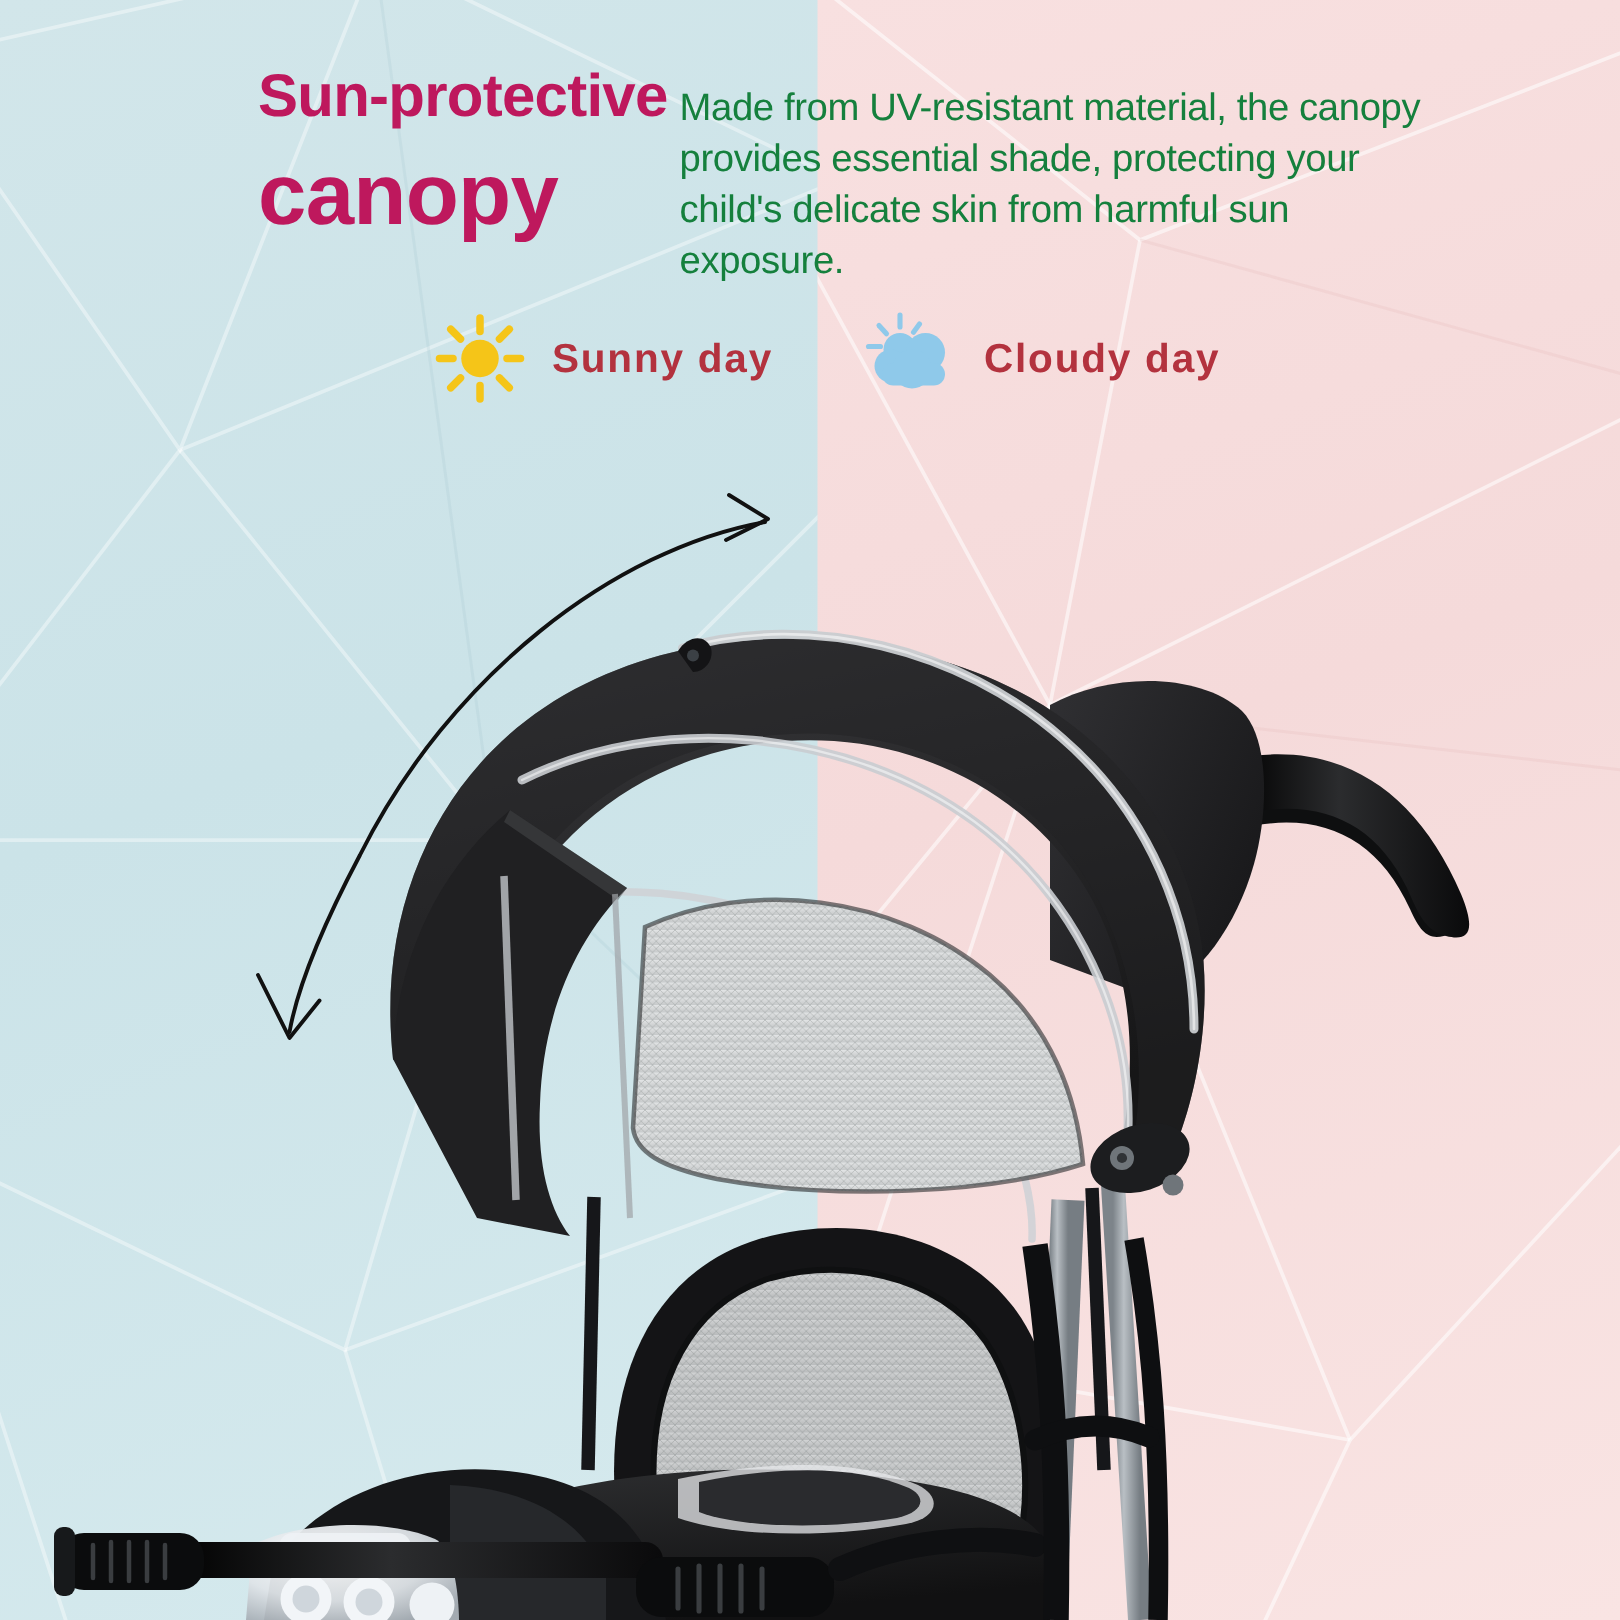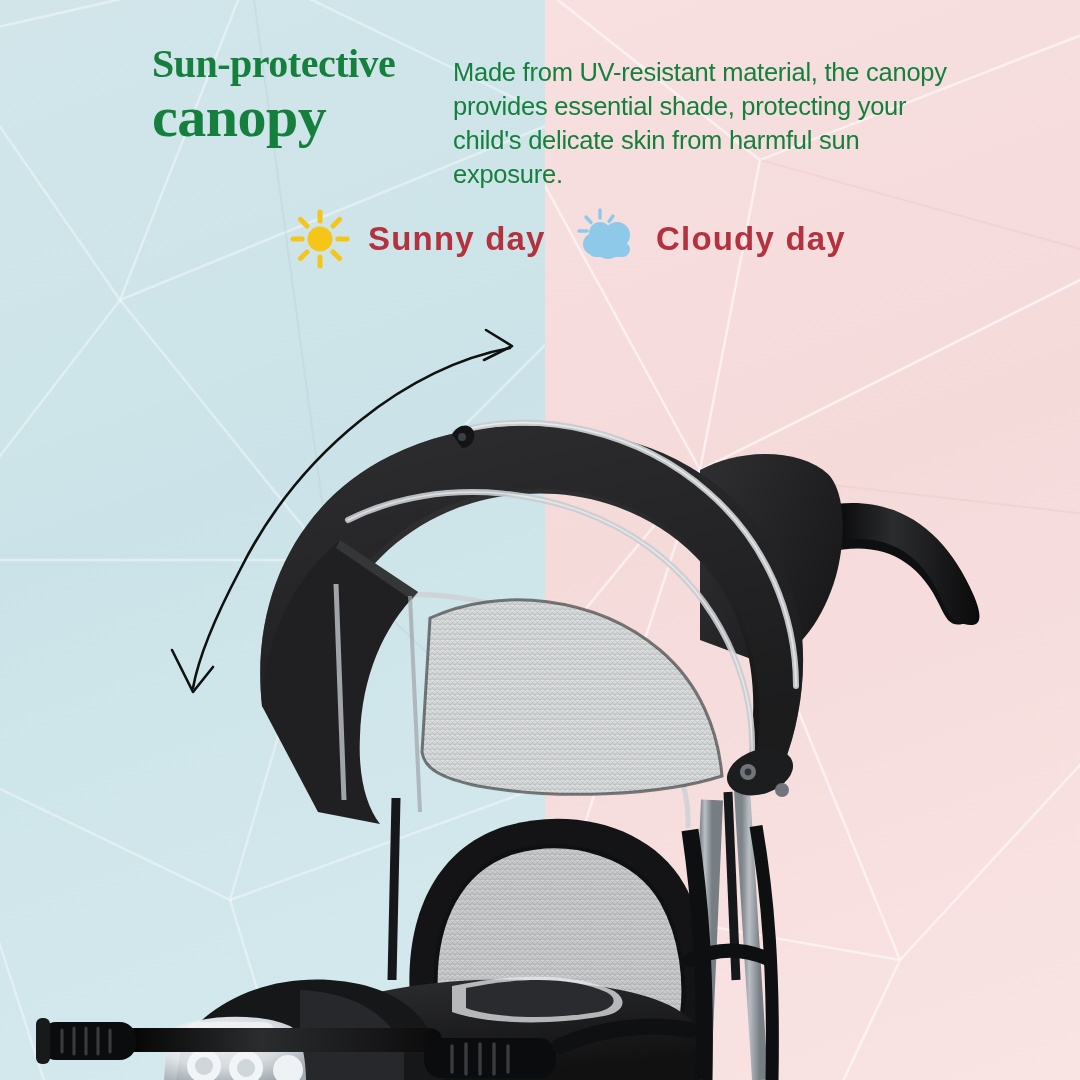--- a/index.html
+++ b/index.html
@@ -31,30 +31,29 @@
   .bg-right {
     position: absolute; left: 545px; top: 0;
     width: 535px; height: 1080px;
     background: linear-gradient(160deg, #f8e0e0 0%, #f5dada 45%, #f9e4e3 100%);
   }
   .bg-poly { position: absolute; inset: 0; }
 
   
   .headline {
     position: absolute;
-    left: 152px; top: 44px;
-    color: #15803d;
+    left: 172px; top: 44px;
+    color: #be185d;
     font-weight: bold;
     letter-spacing: -0.5px;
     line-height: 1.0;
     white-space: nowrap;
-    font-family: Liberation Serif, serif;
   }
   .headline .l1 { display: block; font-size: 40px; }
-  .headline .l2 { display: block; font-size: 58px; margin-top: 4px; }
+  .headline .l2 { display: block; font-size: 58px; margin-top: 17px; }
 
   .body-copy {
     position: absolute;
     left: 453px; top: 55px;
     width: 500px;
     color: #15803d;
     font-size: 25.5px;
     line-height: 1.34;
     letter-spacing: -0.25px;
   }
@@ -64,21 +63,21 @@
     position: absolute;
     display: flex;
     align-items: center;
     gap: 14px;
   }
   .chip-sunny  { left: 286px; top: 206px; }
   .chip-cloudy { left: 574px; top: 206px; }
   .chip .ic { width: 68px; height: 66px; display:block; }
   .chip .lbl {
     color: #b3323e;
-    font-size: 33px;
+    font-size: 27px;
     font-weight: bold;
     letter-spacing: 1.2px;
     white-space: nowrap;
   }
 
   
   .arrow-svg { position: absolute; left: 150px; top: 320px; }
 
   
   .product { position: absolute; left: 0; top: 0; }

